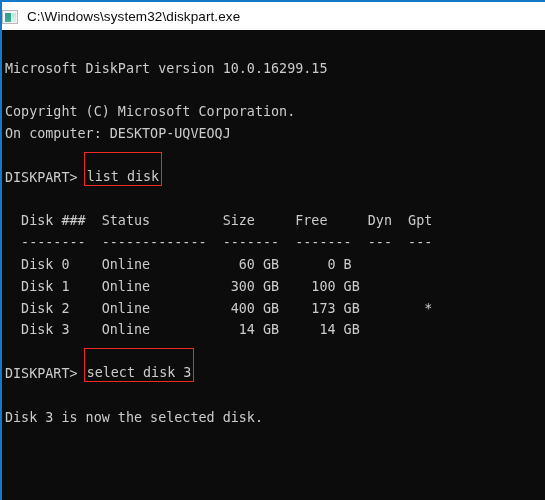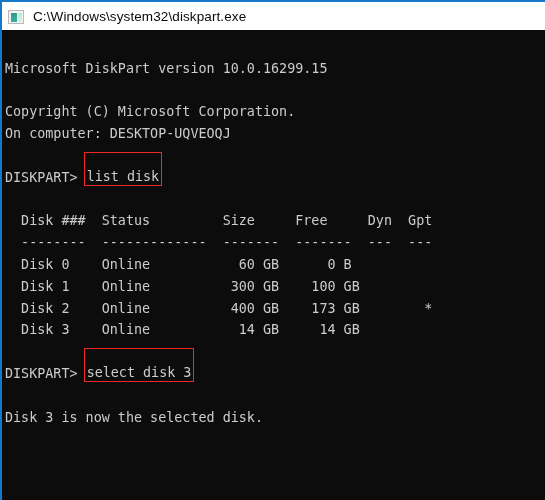--- a/index.html
+++ b/index.html
@@ -45,21 +45,20 @@
   #titlebar {
     position: absolute;
     left: 2px;
     top: 2px;
     width: 543px;
     height: 28px;
     background: #ffffff;
     display: flex;
     align-items: center;
     box-sizing: border-box;
-    padding-left: 6px;
   }
 
   #app-icon {
     width: 16px;
     height: 14px;
     box-sizing: border-box;
     border: 1px solid #b9b9b9;
     background: #f3f3f3;
     position: relative;
     flex: 0 0 auto;

